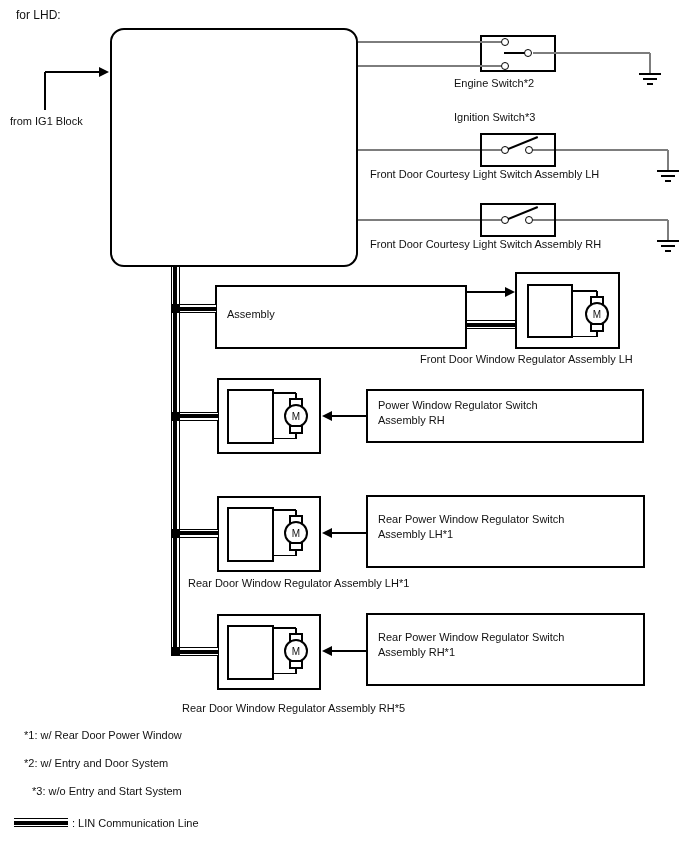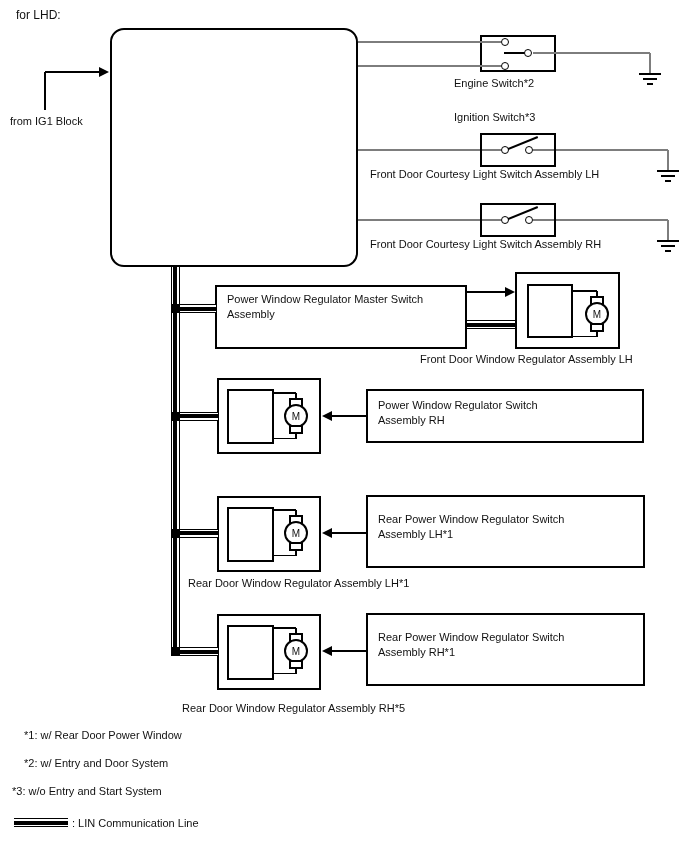--- a/index.html
+++ b/index.html
@@ -109,21 +109,20 @@
   <div class="linh" style="left:179px;top:303.5px;width:37px"></div>
   <div class="linh" style="left:179px;top:411.5px;width:39px"></div>
   <div class="linh" style="left:179px;top:528.5px;width:39px"></div>
   <div class="linh" style="left:170.5px;top:646.5px;width:47px"></div>
   <div class="linh" style="left:467px;top:319.5px;width:48px"></div>
   <div class="patch" style="left:170.5px;top:303.5px"></div>
   <div class="patch" style="left:170.5px;top:411.5px"></div>
   <div class="patch" style="left:170.5px;top:528.5px"></div>
   <div class="patch" style="left:170.5px;top:646.5px"></div>
 
-  <div class="t" style="left:227px;top:292px">Power Window Regulator Master Switch</div>
   <div class="t" style="left:227px;top:307px">Assembly</div>
   <div class="hl" style="left:467px;top:291.25px;width:39px"></div>
   <div class="tri-r" style="left:505px;top:287px"></div>
 
   <div class="hl" style="left:573px;top:290.25px;width:24px"></div>
   <div class="vl" style="left:596.25px;top:291px;height:6px"></div>
   <div class="mrect" style="left:590px;top:296px"></div>
   <div class="mcirc" style="left:585px;top:302px">M</div>
   <div class="mrect" style="left:590px;top:323px"></div>
   <div class="vl" style="left:596.25px;top:331px;height:6px"></div>
@@ -163,17 +162,17 @@
   <div class="vl" style="left:295.25px;top:668px;height:6px"></div>
   <div class="hl" style="left:274px;top:672.5px;width:22px"></div>
   <div class="t" style="left:378px;top:630px">Rear Power Window Regulator Switch</div>
   <div class="t" style="left:378px;top:645px">Assembly RH*1</div>
   <div class="hl" style="left:331px;top:650.25px;width:35px"></div>
   <div class="tri-l" style="left:322px;top:646px"></div>
   <div class="t" style="left:182px;top:701px">Rear Door Window Regulator Assembly RH*5</div>
 
   <div class="t" style="left:24px;top:728px">*1: w/ Rear Door Power Window</div>
   <div class="t" style="left:24px;top:756px">*2: w/ Entry and Door System</div>
-  <div class="t" style="left:12px;top:784px">*3: w/o Entry and Start System</div>
+  <div class="t" style="left:32px;top:784px">*3: w/o Entry and Start System</div>
   <div class="linh" style="left:14px;top:818px;width:54px"></div>
   <div class="t" style="left:72px;top:816px">: LIN Communication Line</div>
 
 </div>
 
 </body></html>

